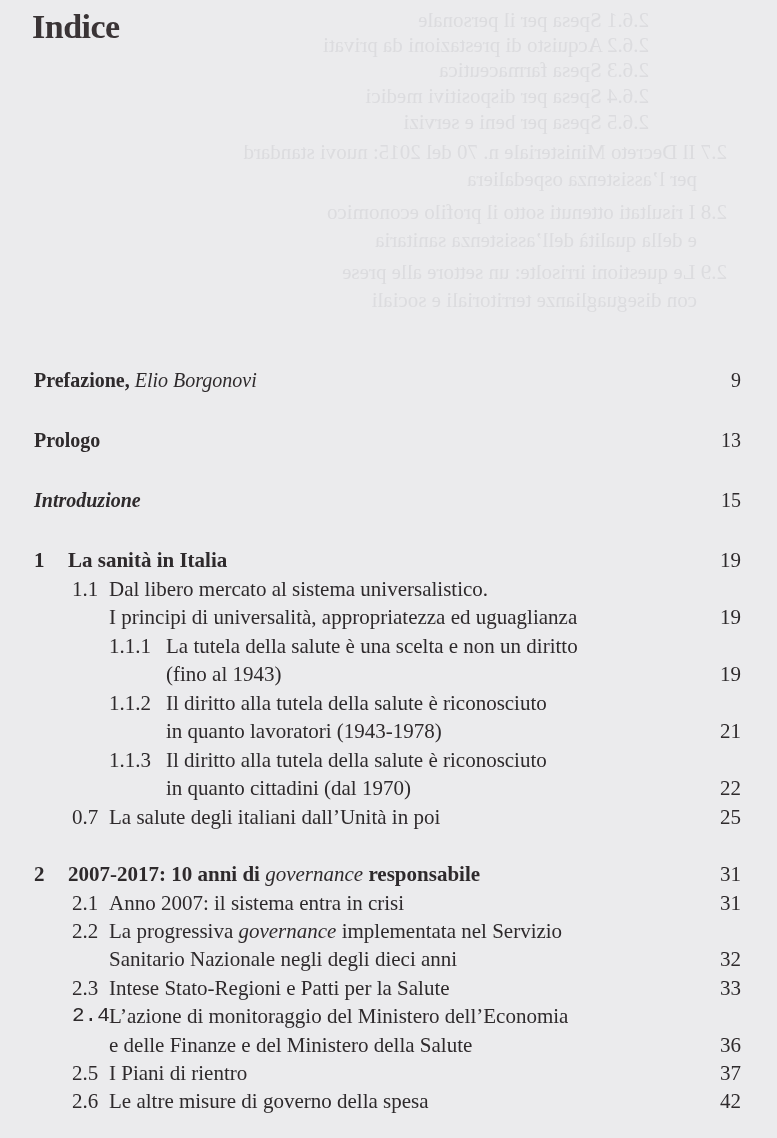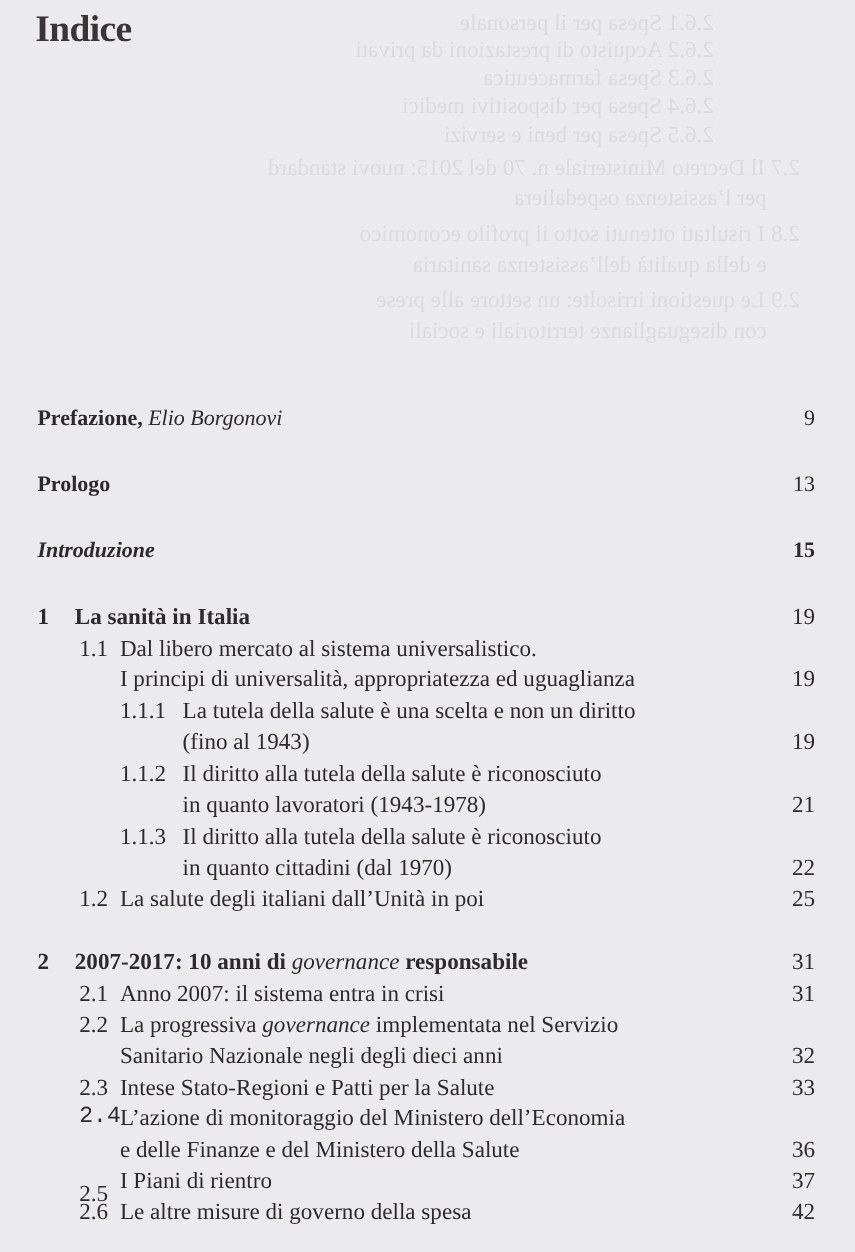--- a/index.html
+++ b/index.html
@@ -55,21 +55,21 @@
     <span>Prefazione</span>, <span class="it">Elio Borgonovi</span>
   </span>
   <span class="pg" style="font-weight:normal;">9</span>
 </div>
 <div class="row bold fm" style="top:425px;">
   <span class="txt" style="left:34px;">Prologo</span>
   <span class="pg" style="font-weight:normal;">13</span>
 </div>
 <div class="row bold fm" style="top:485px;">
   <span class="txt" style="left:34px;font-style:italic;">Introduzione</span>
-  <span class="pg" style="font-weight:bold;">15</span>
+  <span class="pg" style="font-weight:normal;">15</span>
 </div>
 
 <div class="row bold" style="top:545px;">
   <span class="num" style="left:34px;">1</span>
   <span class="txt" style="left:68px;">La sanità in Italia</span>
   <span class="pg" style="font-weight:normal;">19</span>
 </div>
 
 <div class="row" style="top:574px;">
   <span class="num" style="left:72px;">1.1</span>
@@ -101,21 +101,21 @@
 <div class="row" style="top:745px;">
   <span class="num" style="left:109px;">1.1.3</span>
   <span class="txt" style="left:166px;">Il diritto alla tutela della salute è riconosciuto</span>
 </div>
 <div class="row" style="top:773px;">
   <span class="txt" style="left:166px;">in quanto cittadini (dal 1970)</span>
   <span class="pg">22</span>
 </div>
 
 <div class="row" style="top:802px;">
-  <span class="num" style="left:72px;">1.2</span>
+  <span class="num" style="left:72px;">0.7</span>
   <span class="txt" style="left:109px;">La salute degli italiani dall’Unità in poi</span>
   <span class="pg">25</span>
 </div>
 
 <div class="row bold" style="top:859px;">
   <span class="num" style="left:34px;">2</span>
   <span class="txt" style="left:68px;">
     <span>2007-2017: 10 anni di </span><span class="it">governance</span><span> responsabile</span>
   </span>
   <span class="pg" style="font-weight:normal;">31</span>
@@ -147,21 +147,21 @@
 <div class="row" style="top:1001px;">
   <span class="num" style="left:72px;font-family:Liberation Mono, monospace;">2.4</span>
   <span class="txt" style="left:109px;">L’azione di monitoraggio del Ministero dell’Economia</span>
 </div>
 <div class="row" style="top:1030px;">
   <span class="txt" style="left:109px;">e delle Finanze e del Ministero della Salute</span>
   <span class="pg">36</span>
 </div>
 
 <div class="row" style="top:1058px;">
-  <span class="num" style="left:72px;margin-top:12px;">2.5</span>
+  <span class="num" style="left:72px;">2.5</span>
   <span class="txt" style="left:109px;">I Piani di rientro</span>
   <span class="pg">37</span>
 </div>
 
 <div class="row" style="top:1086px;">
   <span class="num" style="left:72px;">2.6</span>
   <span class="txt" style="left:109px;">Le altre misure di governo della spesa</span>
   <span class="pg">42</span>
 </div>
 

